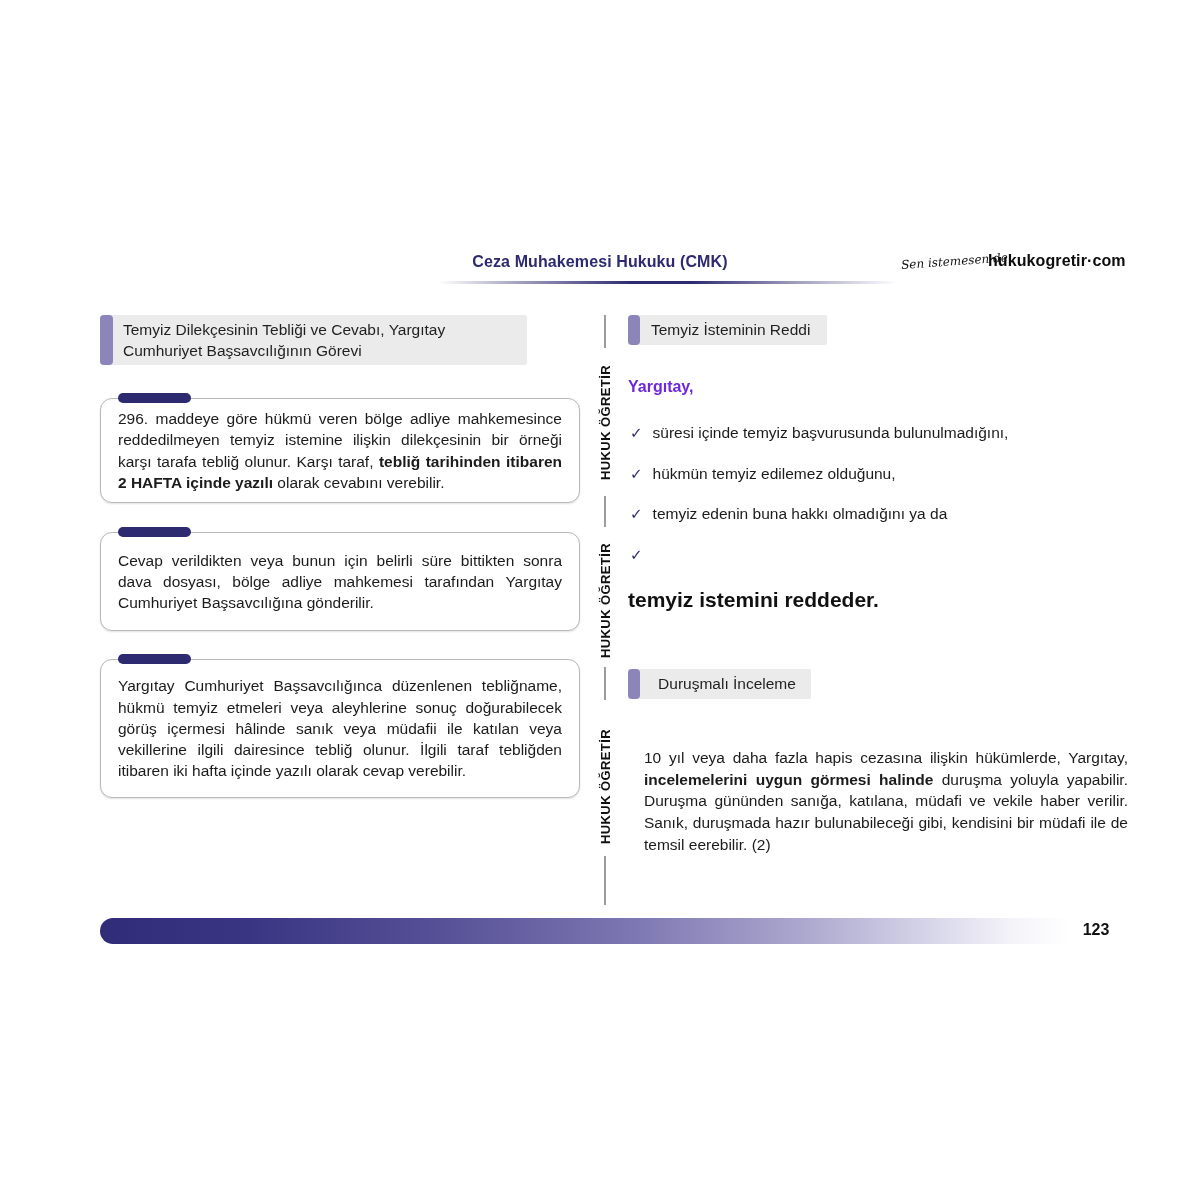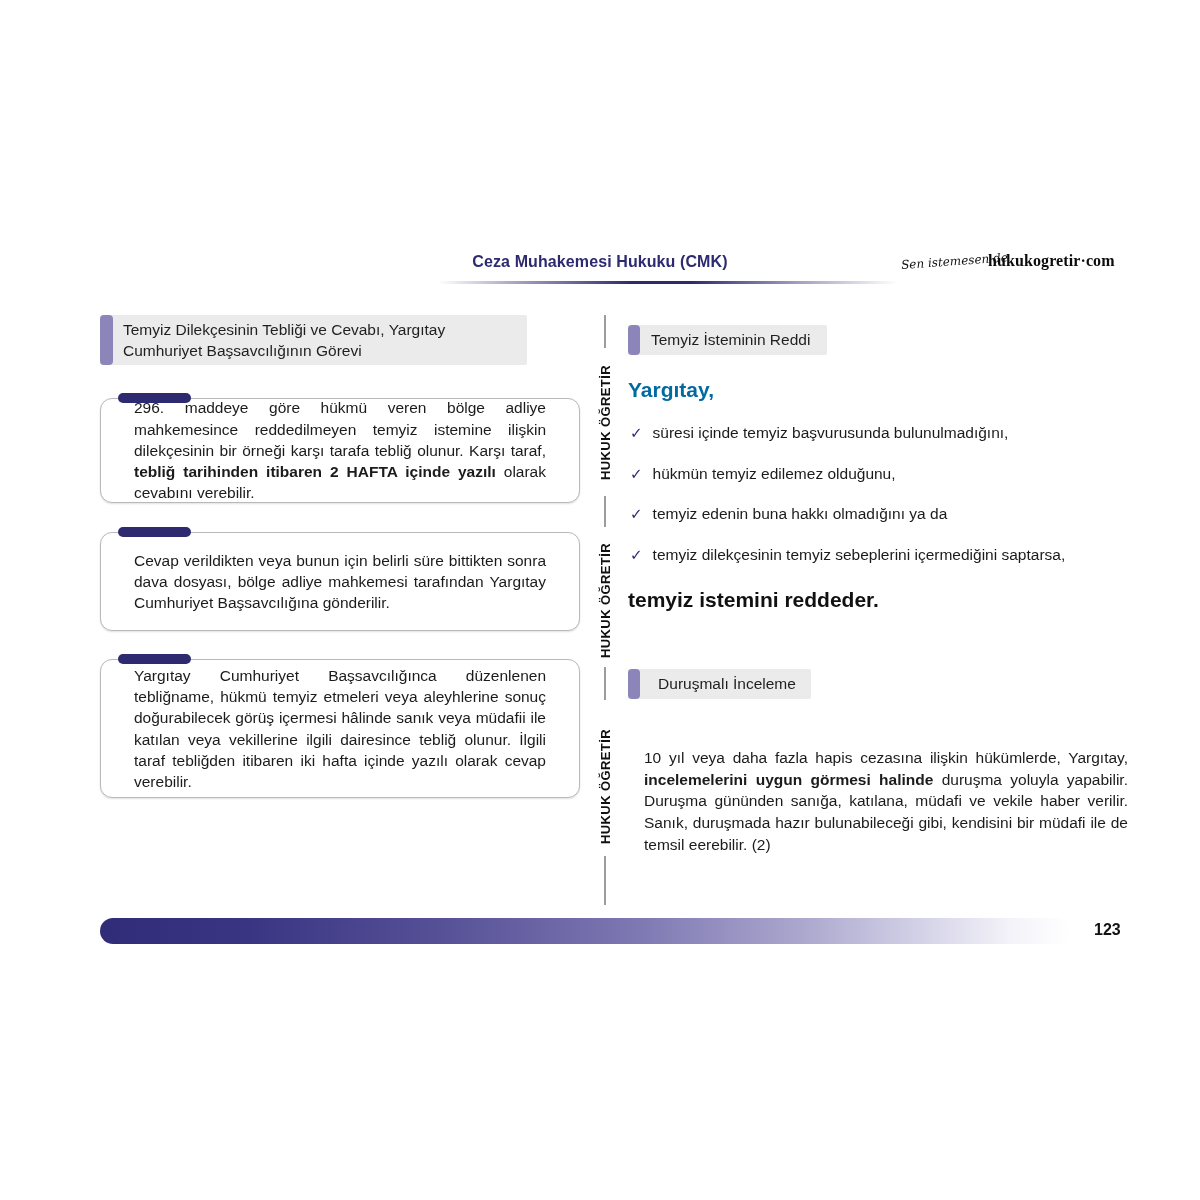--- a/index.html
+++ b/index.html
@@ -8,73 +8,73 @@
 
   
   .header-title{position:absolute;top:253px;left:0;width:1200px;text-align:center;
     font-size:16px;font-weight:bold;color:#2d2a70;letter-spacing:0.1px;}
   .header-underline{position:absolute;top:281px;left:438px;width:460px;height:3px;border-radius:2px;
     background:linear-gradient(to right,rgba(45,42,112,0) 0%,rgba(45,42,112,.45) 18%,
       #2d2a70 42%,#2d2a70 55%,rgba(45,42,112,.45) 78%,rgba(45,42,112,0) 100%);}
   .slogan{position:absolute;top:255px;left:901px;width:86px;font-family:"DejaVu Serif",serif;
     font-style:italic;font-size:12px;color:#141414;transform:rotate(-4deg);white-space:nowrap;}
   .brand{position:absolute;top:252px;left:988px;font-size:16px;font-weight:bold;color:#0c0c0c;
-    letter-spacing:0.1px;font-family:Liberation Serif, serif;}
+    letter-spacing:0.1px;}
 
   
   .sec-title{position:absolute;background:#ebebeb;display:flex;align-items:center;
     font-size:15.5px;color:#1f1f1f;line-height:1.38;border-radius:2px;}
   .sec-title .bar{position:absolute;left:0;top:0;bottom:0;width:13px;background:#8c85b9;
     border-radius:4px;}
   .sec-title .txt{padding:2px 8px 2px 23px;}
   .sec-title.left-main{top:315px;left:100px;width:427px;height:50px;}
-  .sec-title.r1{top:325px;left:628px;width:199px;height:30px;}
+  .sec-title.r1{top:315px;left:628px;width:199px;height:30px;}
   .sec-title.r2{top:669px;left:628px;width:183px;height:30px;justify-content:center;}
   .sec-title.r1 .bar,.sec-title.r2 .bar{width:12px;}
 
   
   .content-box{position:absolute;left:100px;width:480px;background:#fff;
     border:1.6px solid #b9b9b9;border-radius:12px;box-sizing:border-box;
     box-shadow:0 1px 2px rgba(0,0,0,.12);display:flex;align-items:center;}
-  .content-box p{margin:16px;padding:8px 17px;font-size:15.5px;line-height:1.37;
+  .content-box p{margin:0;padding:8px 17px;font-size:15.5px;line-height:1.37;
     text-align:justify;color:#1b1b1b;}
   .content-box .pill{position:absolute;top:-6px;left:17px;width:73px;height:10px;
     background:#2d2a70;border-radius:6px;}
   .box1{top:398px;height:105px;}
   .box2{top:532px;height:99px;}
   .box3{top:659px;height:139px;}
   b{font-weight:bold;}
 
   
   .div-seg{position:absolute;left:604px;width:2px;background:#9c9c9c;}
   .seg1{top:315px;height:33px;} .seg2{top:496px;height:31px;}
   .seg3{top:667px;height:33px;} .seg4{top:856px;height:49px;}
   .div-label{position:absolute;left:590px;width:30px;display:flex;align-items:center;
     justify-content:center;}
   .div-label span{transform:rotate(-90deg);white-space:nowrap;font-size:13px;font-weight:bold;
     letter-spacing:0.4px;color:#101010;}
   .lab1{top:362px;height:120px;} .lab2{top:542px;height:116px;} .lab3{top:726px;height:120px;}
 
   
-  .r-intro{position:absolute;top:378px;left:628px;font-size:21px;font-weight:bold;color:#0369a1;}
+  .r-intro{position:absolute;top:378px;left:628px;font-size:16px;font-weight:bold;color:#6d28d9;}
   .check-item{position:absolute;left:630px;width:484px;display:flex;gap:10px;
     font-size:15.5px;color:#1b1b1b;}
   .ci1{top:424px;} .ci2{top:465px;} .ci3{top:505px;} .ci4{top:546px;}
   .check{font-family:"DejaVu Sans",sans-serif;color:#2d2a70;font-size:15px;font-weight:600;
     line-height:1.2;}
   .r-conclusion{position:absolute;top:588px;left:628px;font-size:21px;font-weight:bold;color:#111;}
   .r-para{position:absolute;top:731px;left:628px;width:484px;margin:16px;font-size:15.5px;
     line-height:1.4;text-align:justify;color:#1b1b1b;}
 
   
   .footer-bar{position:absolute;top:918px;left:100px;width:970px;height:26px;border-radius:13px;
     background:linear-gradient(to right,#312c78 0%,#3a3582 15%,#565097 35%,#7d77b2 55%,
       #aaa6cd 72%,#d5d3e8 85%,#f4f3f9 94%,#ffffff 100%);}
-  .footer-page{position:absolute;top:921px;left:1078px;width:36px;
-    font-size:16px;font-weight:bold;color:#111;margin-left:16px;}
+  .footer-page{position:absolute;top:921px;left:1078px;width:36px;text-align:center;
+    font-size:16px;font-weight:bold;color:#111;}
 </style>
 </head>
 <body>
 
 <div class="page">
 
   <div class="header-title">Ceza Muhakemesi Hukuku (CMK)</div>
   <div class="header-underline"></div>
   <span class="slogan">Sen istemesen de</span>
   <span class="brand">hukukogretir·com</span>
@@ -127,21 +127,20 @@
   <div class="check-item ci2">
     <span class="check">✓</span>
     <span>hükmün temyiz edilemez olduğunu,</span>
   </div>
   <div class="check-item ci3">
     <span class="check">✓</span>
     <span>temyiz edenin buna hakkı olmadığını ya da</span>
   </div>
   <div class="check-item ci4">
     <span class="check">✓</span>
-    <span>temyiz dilekçesinin temyiz sebeplerini içermediğini saptarsa,</span>
   </div>
 
   <div class="r-conclusion">temyiz istemini reddeder.</div>
 
   <div class="sec-title r2">
     <span class="bar"></span>
     <span class="txt">Duruşmalı İnceleme</span>
   </div>
 
   <p class="r-para"><span>10 yıl veya daha fazla hapis cezasına ilişkin hükümlerde, Yargıtay, </span><b>incelemelerini uygun görmesi halinde</b><span> duruşma yoluyla yapabilir. Duruşma gününden sanığa, katılana, müdafi ve vekile haber verilir. Sanık, duruşmada hazır bulunabileceği gibi, kendisini bir müdafi ile de temsil eerebilir. (2)</span></p>

